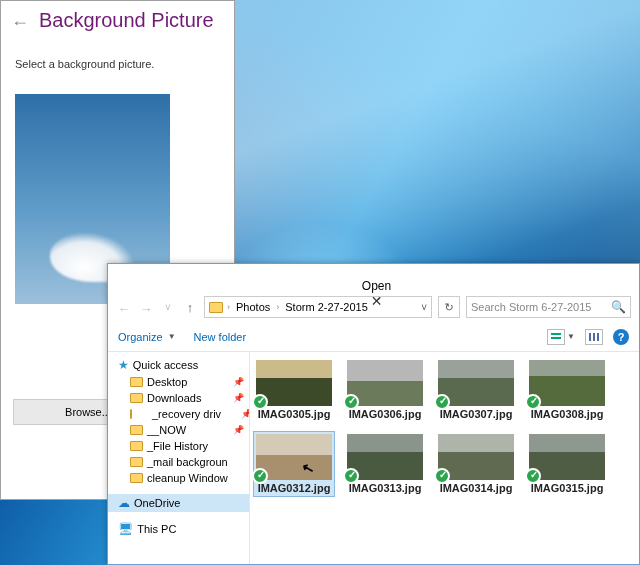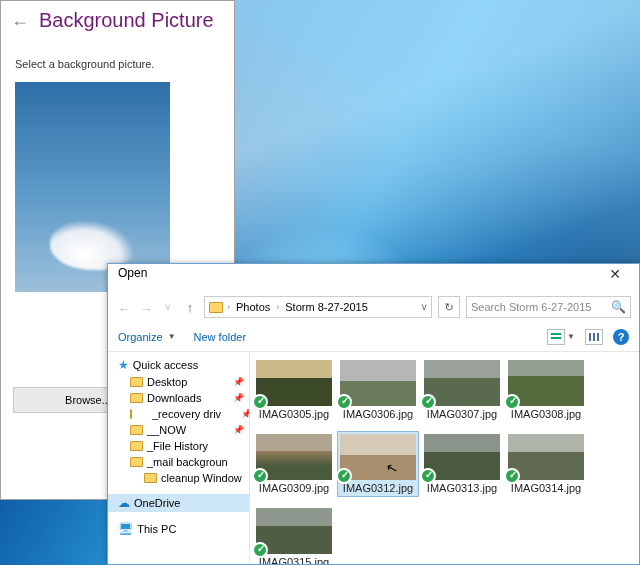--- a/index.html
+++ b/index.html
@@ -20,21 +20,21 @@
     position: absolute; top: 0; left: 0; width: 235px; height: 500px;
     background: #fff; border: 1px solid #a0a0a0;
     padding: 0;
   }
   .bg-panel .header {
     display: flex; align-items: center; gap: 10px;
     padding: 8px 10px; color: #555;
   }
   .bg-panel .header .back { font-size: 18px; color: #888; }
   .bg-panel .header .title { font-size: 20px; font-weight: 400; color: #701a75; }
-  .bg-panel .sub { font-size: 11px; color: #333; padding: 18px 14px 12px; }
+  .bg-panel .sub { font-size: 11px; color: #333; padding: 18px 14px 24px; }
   .bg-panel .preview {
     width: 155px; height: 210px; margin-left: 14px;
     background: linear-gradient(to bottom, #2e6fa8 0%, #5f9cc9 55%, #9dc0db 100%);
     position: relative;
   }
   .bg-panel .preview::after{
     content:""; position:absolute; bottom:22px; left:35px; width:85px; height:50px;
     background: radial-gradient(ellipse at 40% 70%, #fff, #e8eef4 50%, transparent 70%);
     border-radius: 50% 60% 45% 55%;
     filter: blur(1px);
@@ -44,21 +44,21 @@
     width: 150px; height: 26px; border:1px solid #ccc; background:#e9e9e9;
     font-size: 11px; text-align:center; line-height:24px;
   }
 
   
   .dialog {
     position: absolute; left: 107px; top: 263px; width: 533px; height: 302px;
     background: #fff; border: 1px solid #6aa0cf; box-shadow: 0 0 6px rgba(0,0,0,0.3);
     display: flex; flex-direction: column; font-size:11px;
   }
-  .titlebar { height: 28px; display:flex; align-items:flex-start; justify-content:space-between; padding: 2px 4px 0 10px; }
+  .titlebar { height: 28px; display:flex; align-items:center; justify-content:space-between; padding: 15px 4px 0 10px; flex-direction: column; }
   .titlebar .ttl { font-size: 12px; }
   .titlebar .close { width: 40px; text-align:center; font-size:14px; color:#333; }
 
   .navbar { height: 30px; display:flex; align-items:center; gap:6px; padding: 0 8px; }
   .navbar .nav-btn { color:#555; font-size:13px; width:16px; text-align:center; }
   .navbar .nav-btn.disabled { color:#bbb; }
   .address { flex:1; height:22px; border:1px solid #ccc; display:flex; align-items:center; padding:0 4px; gap:4px; }
   .address .fld-icon { width:14px; height:11px; background:#ffd56a; border:1px solid #c89a2a; border-radius:1px; }
   .address .crumb { padding: 0 2px; }
   .address .sep { color:#888; font-size:9px; }
@@ -82,21 +82,21 @@
   .tree { width:142px; border-right:1px solid #e6e6e6; padding:4px 0; overflow:hidden; }
   .tree-row { display:flex; align-items:center; gap:4px; padding:2px 4px 2px 10px; white-space:nowrap; font-size:11px; }
   .tree-row.sel { background:#cde6f7; }
   .pin { color:#aaa; margin-left:auto; font-size:9px; }
   .ic-star{ color:#2a95d5; font-size:12px; }
   .ic-fld{ width:13px; height:10px; background:#ffd56a; border:1px solid #c89a2a; border-radius:1px; }
   .ic-cloud{ color:#1979ca; font-size:12px; }
   .ic-pc{ color:#2a95d5; font-size:12px; }
   .spacer { height:8px; }
 
-  .files { flex:1; padding:6px 4px; display:flex; flex-wrap:wrap; align-content:flex-start; gap:10px 4px; overflow:hidden; position:relative;}
+  .files { flex:1; padding:6px 4px; display:flex; flex-wrap:wrap; align-content:flex-start; gap:10px 11px; overflow:hidden; position:relative;font-weight:bold;}
   .thumb { width:80px; display:flex; flex-direction:column; align-items:center; gap:2px; position:relative; padding:2px;}
   .thumb.sel { background:#cde6f7; outline:1px solid #8cb8e0;}
   .timg { width:76px; height:46px; background:#888; position:relative; }
   .timg.a{background:linear-gradient(to bottom,#cbbb8a 40%,#3c4a2a 40%);}
   .timg.b{background:linear-gradient(to bottom,#b7b7b7 45%,#6a7a5a 45%);}
   .timg.c{background:linear-gradient(to bottom,#9aa09a 40%,#5a6a4f 40%);}
   .timg.d{background:linear-gradient(to bottom,#96a092 35%,#556a3d 35%);}
   .timg.e{background:linear-gradient(to bottom,#b0a590 38%,#907a5a 38%,#4a5a3c 70%);}
   .timg.f{background:linear-gradient(to bottom,#a8a8a8 42%,#7a7a6a 42%);}
   .timg.g{background:linear-gradient(to bottom,#b59880 40%,#6a5030 40%);}
@@ -133,21 +133,21 @@
   <div class="navbar">
     <span class="nav-btn disabled">←</span>
     <span class="nav-btn disabled">→</span>
     <span class="nav-btn disabled" style="font-size:10px">˅</span>
     <span class="nav-btn">↑</span>
     <div class="address">
       <span class="fld-icon"></span>
       <span class="sep">›</span>
       <span class="crumb">Photos</span>
       <span class="sep">›</span>
-      <span class="crumb">Storm 8-27-2015</span>
+      <span class="crumb">Storm 2-27-2015</span>
       <span class="drop">˅</span>
     </div>
     <div class="refresh">↻</div>
     <div class="search">
       <span>Search Storm 6-27-2015</span>
       <span class="mag">🔍</span>
     </div>
   </div>
 
   <div class="toolbar">
@@ -200,21 +200,21 @@
             <span class="pin">📌</span>
           </div>
           <div class="tree-row" style="padding-left: 22px;">
             <span class="ic-fld"></span>
             <span>_File History</span>
           </div>
           <div class="tree-row" style="padding-left: 22px;">
             <span class="ic-fld"></span>
             <span>_mail backgroun</span>
           </div>
-          <div class="tree-row" style="padding-left: 36px;">
+          <div class="tree-row" style="padding-left: 22px;">
             <span class="ic-fld"></span>
             <span>cleanup Window</span>
           </div>
         </div>
       <div class="spacer"></div>
       <div class="tree-row sel">
         <span class="ic-cloud">☁</span>
         <span>OneDrive</span>
       </div>
       <div class="spacer"></div>
@@ -241,26 +241,20 @@
             <span class="check"></span>
           </div>
           <span class="fname">IMAG0307.jpg</span>
         </div>
         <div class="thumb">
           <div class="timg d">
             <span class="check"></span>
           </div>
           <span class="fname">IMAG0308.jpg</span>
         </div>
-        <div class="thumb">
-          <div class="timg e">
-            <span class="check"></span>
-          </div>
-          <span class="fname">IMAG0309.jpg</span>
-        </div>
         <div class="thumb sel">
           <div class="timg h">
             <span class="check"></span>
           </div>
           <span class="fname">IMAG0312.jpg</span>
           <span class="cursor" style="left: 48px; top: 28px;">↖</span>
         </div>
         <div class="thumb">
           <div class="timg i">
             <span class="check"></span>

